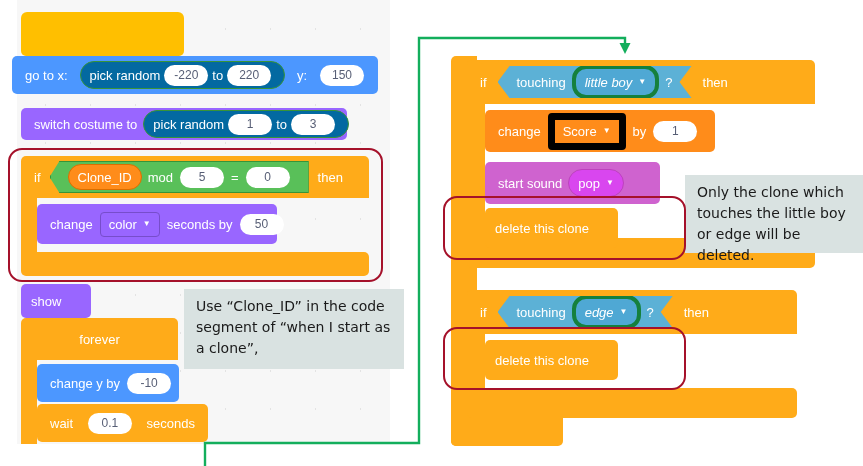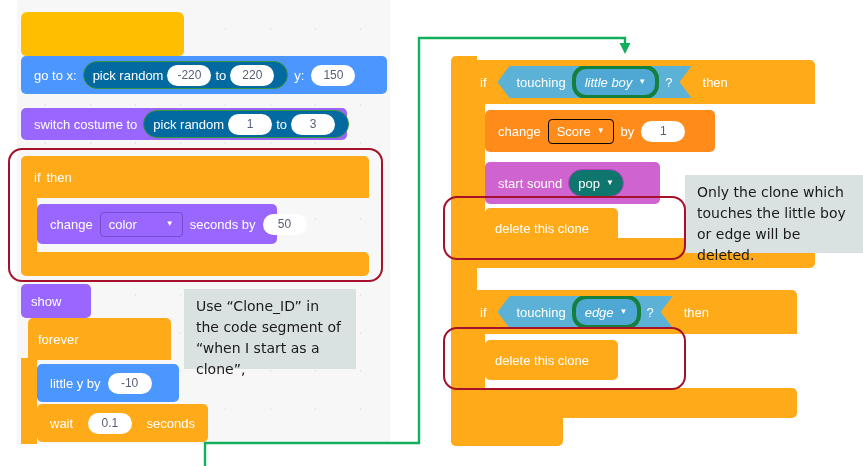--- a/index.html
+++ b/index.html
@@ -30,26 +30,26 @@
   
   .num{background:#fff;border-radius:11px;color:#575E75;font-size:12px;
        display:inline-flex;align-items:center;justify-content:center;
        height:21px;min-width:28px;padding:0 8px;margin:0 4px;}
   
   .oval{border-radius:14px;display:inline-flex;align-items:center;
         height:26px;padding:0 9px;color:#fff;font-size:13px;margin:0 3px;}
   .oval.operators{background:#0369a1;border:1px solid #389438;}
   .oval.variables{background:#FF8C1A;border:1px solid #DB6E00;}
   .oval.sensingdd{background:#4FA8D4;border:4px solid #15803d;font-style:italic;}
-  .oval.sounddd{background:#0f766e;border:1px solid #BD42BD;}
+  .oval.sounddd{background:#d946ef;border:1px solid #BD42BD;}
   
   .dd{border-radius:4px;display:inline-flex;align-items:center;height:23px;
       padding:0 8px;color:#fff;font-size:13px;margin:0 4px;}
-  .dd.looks{background:#9966FF;border:1px solid #774DCB;gap:23px;}
-  .dd.variables{background:#FF8C1A;border:1px solid #000000;}
+  .dd.looks{background:#9966FF;border:1px solid #774DCB;}
+  .dd.variables{background:#FF8C1A;border:7px solid #000000;}
   .caret{margin-left:6px;font-size:8px;}
   .lbl{margin:0 3px;}
 
   
   .hat{position:absolute;background:#FFBF00;color:#fff;font-size:13px;
        display:flex;align-items:flex-end;padding:0 12px 9px 12px;
        border-radius:6px 6px 5px 5px;box-sizing:border-box;}
   .hat .dome{position:absolute;left:0;top:0;width:86px;height:22px;
        background:#FFBF00;border-radius:42px 42px 0 0;}
   .carm{position:absolute;left:0;background:#FFAB19;border-radius:5px;}
@@ -69,21 +69,21 @@
 </style>
 </head>
 <body>
 
 <div class="canvas" id="left-canvas"></div>
 
 <div class="hat" style="left:21px;top:12px;width:163px;height:44px;">
   <div class="dome"></div>
 </div>
 
-<div class="blk motion" style="left:21px;top:56px;width:366px;height:38px;">
+<div class="blk motion" style="left:12px;top:56px;width:366px;height:38px;justify-content:space-between;">
   <div class="notch"></div>
   <span class="lbl">go to x:</span>
   <span class="oval operators">
     <span>pick random</span>
     <span class="num">-220</span>
     <span>to</span>
     <span class="num">220</span>
   </span>
   <span class="lbl">y:</span>
   <span class="num">150</span>
@@ -97,20 +97,29 @@
     <span class="num">1</span>
     <span>to</span>
     <span class="num">3</span>
   </span>
 </div>
 
 <div class="blk control" style="left:21px;top:156px;width:348px;height:42px;border-radius:5px 5px 0 0;">
   <div class="notch"></div>
   <span class="lbl">if</span>
 
+  <span style="display:inline-flex;align-items:center;height:30px;background:#59C059;
+               margin:0 6px;padding:0 14px;border:1px solid #389438;
+               clip-path:polygon(10px 0,100% 0,100% 50%,100% 100%,10px 100%,0 50%);">
+    <span class="oval variables" style="height:24px;">Clone_ID</span>
+    <span class="lbl">mod</span>
+    <span class="num">5</span>
+    <span class="lbl">=</span>
+    <span class="num">0</span>
+  </span>
   <span class="lbl">then</span>
 </div>
 
 <div class="cspine" style="left:21px;top:196px;width:16px;height:60px;"></div>
 <div class="carm" style="left:21px;top:252px;width:348px;height:24px;border-radius:0 5px 5px 5px;"></div>
 
 <div class="blk looks" style="left:37px;top:204px;width:240px;height:40px;">
   <div class="notch"></div>
   <span class="lbl">change</span>
   <span class="dd looks">
@@ -119,29 +128,29 @@
   </span>
   <span class="lbl">seconds by</span>
   <span class="num">50</span>
 </div>
 
 <div class="blk looks" style="left:21px;top:284px;width:70px;height:34px;">
   <div class="notch"></div>
   <span>show</span>
 </div>
 
-<div class="blk control" style="left:28px;top:318px;width:143px;height:42px;border-radius:5px 5px 0 0;">
+<div class="blk control" style="left:21px;top:318px;width:157px;height:42px;border-radius:5px 5px 0 0;justify-content:center;">
   <div class="notch"></div>
   <span>forever</span>
 </div>
 <div class="cspine" style="left:21px;top:358px;width:16px;height:86px;"></div>
 
 <div class="blk motion" style="left:37px;top:364px;width:142px;height:38px;">
   <div class="notch"></div>
-  <span class="lbl">little y by</span>
+  <span class="lbl">change y by</span>
   <span class="num">-10</span>
 </div>
 
 <div class="blk control" style="left:37px;top:404px;width:171px;height:38px;justify-content:space-between;">
   <div class="notch"></div>
   <span class="lbl">wait</span>
   <span class="num">0.1</span>
   <span class="lbl">seconds</span>
 </div>
 
@@ -208,21 +217,21 @@
   <span class="lbl">then</span>
 </div>
 <div class="cspine" style="left:467px;top:332px;width:18px;height:62px;"></div>
 <div class="carm" style="left:467px;top:388px;width:330px;height:30px;border-radius:0 5px 5px 5px;"></div>
 
 <div class="blk control" style="left:485px;top:340px;width:133px;height:40px;">
   <div class="notch"></div>
   <span>delete this clone</span>
 </div>
 
-<div class="note" style="left:184px;top:289px;width:172px;height:80px;">Use “Clone_ID” in the code segment of “when I start as a clone”,</div>
+<div class="note" style="left:184px;top:289px;width:220px;height:80px;">Use “Clone_ID” in the code segment of “when I start as a clone”,</div>
 
 <div class="note" style="left:685px;top:175px;width:178px;height:78px;">Only the clone which touches the little boy or edge will be deleted.</div>
 
 <div class="redbox" style="left:8px;top:148px;width:375px;height:134px;"></div>
 <div class="redbox" style="left:443px;top:196px;width:243px;height:64px;"></div>
 <div class="redbox" style="left:443px;top:327px;width:243px;height:63px;"></div>
 
 <svg class="arrowsvg" width="863" height="466">
   <path d="M 205,466 L 205,443 L 419,443 L 419,38 L 625,38 L 625,46" stroke="#13AE5C" stroke-width="2.4" fill="none"></path>
   <polygon points="625,54 619.5,43 630.5,43" fill="#13AE5C"></polygon>

